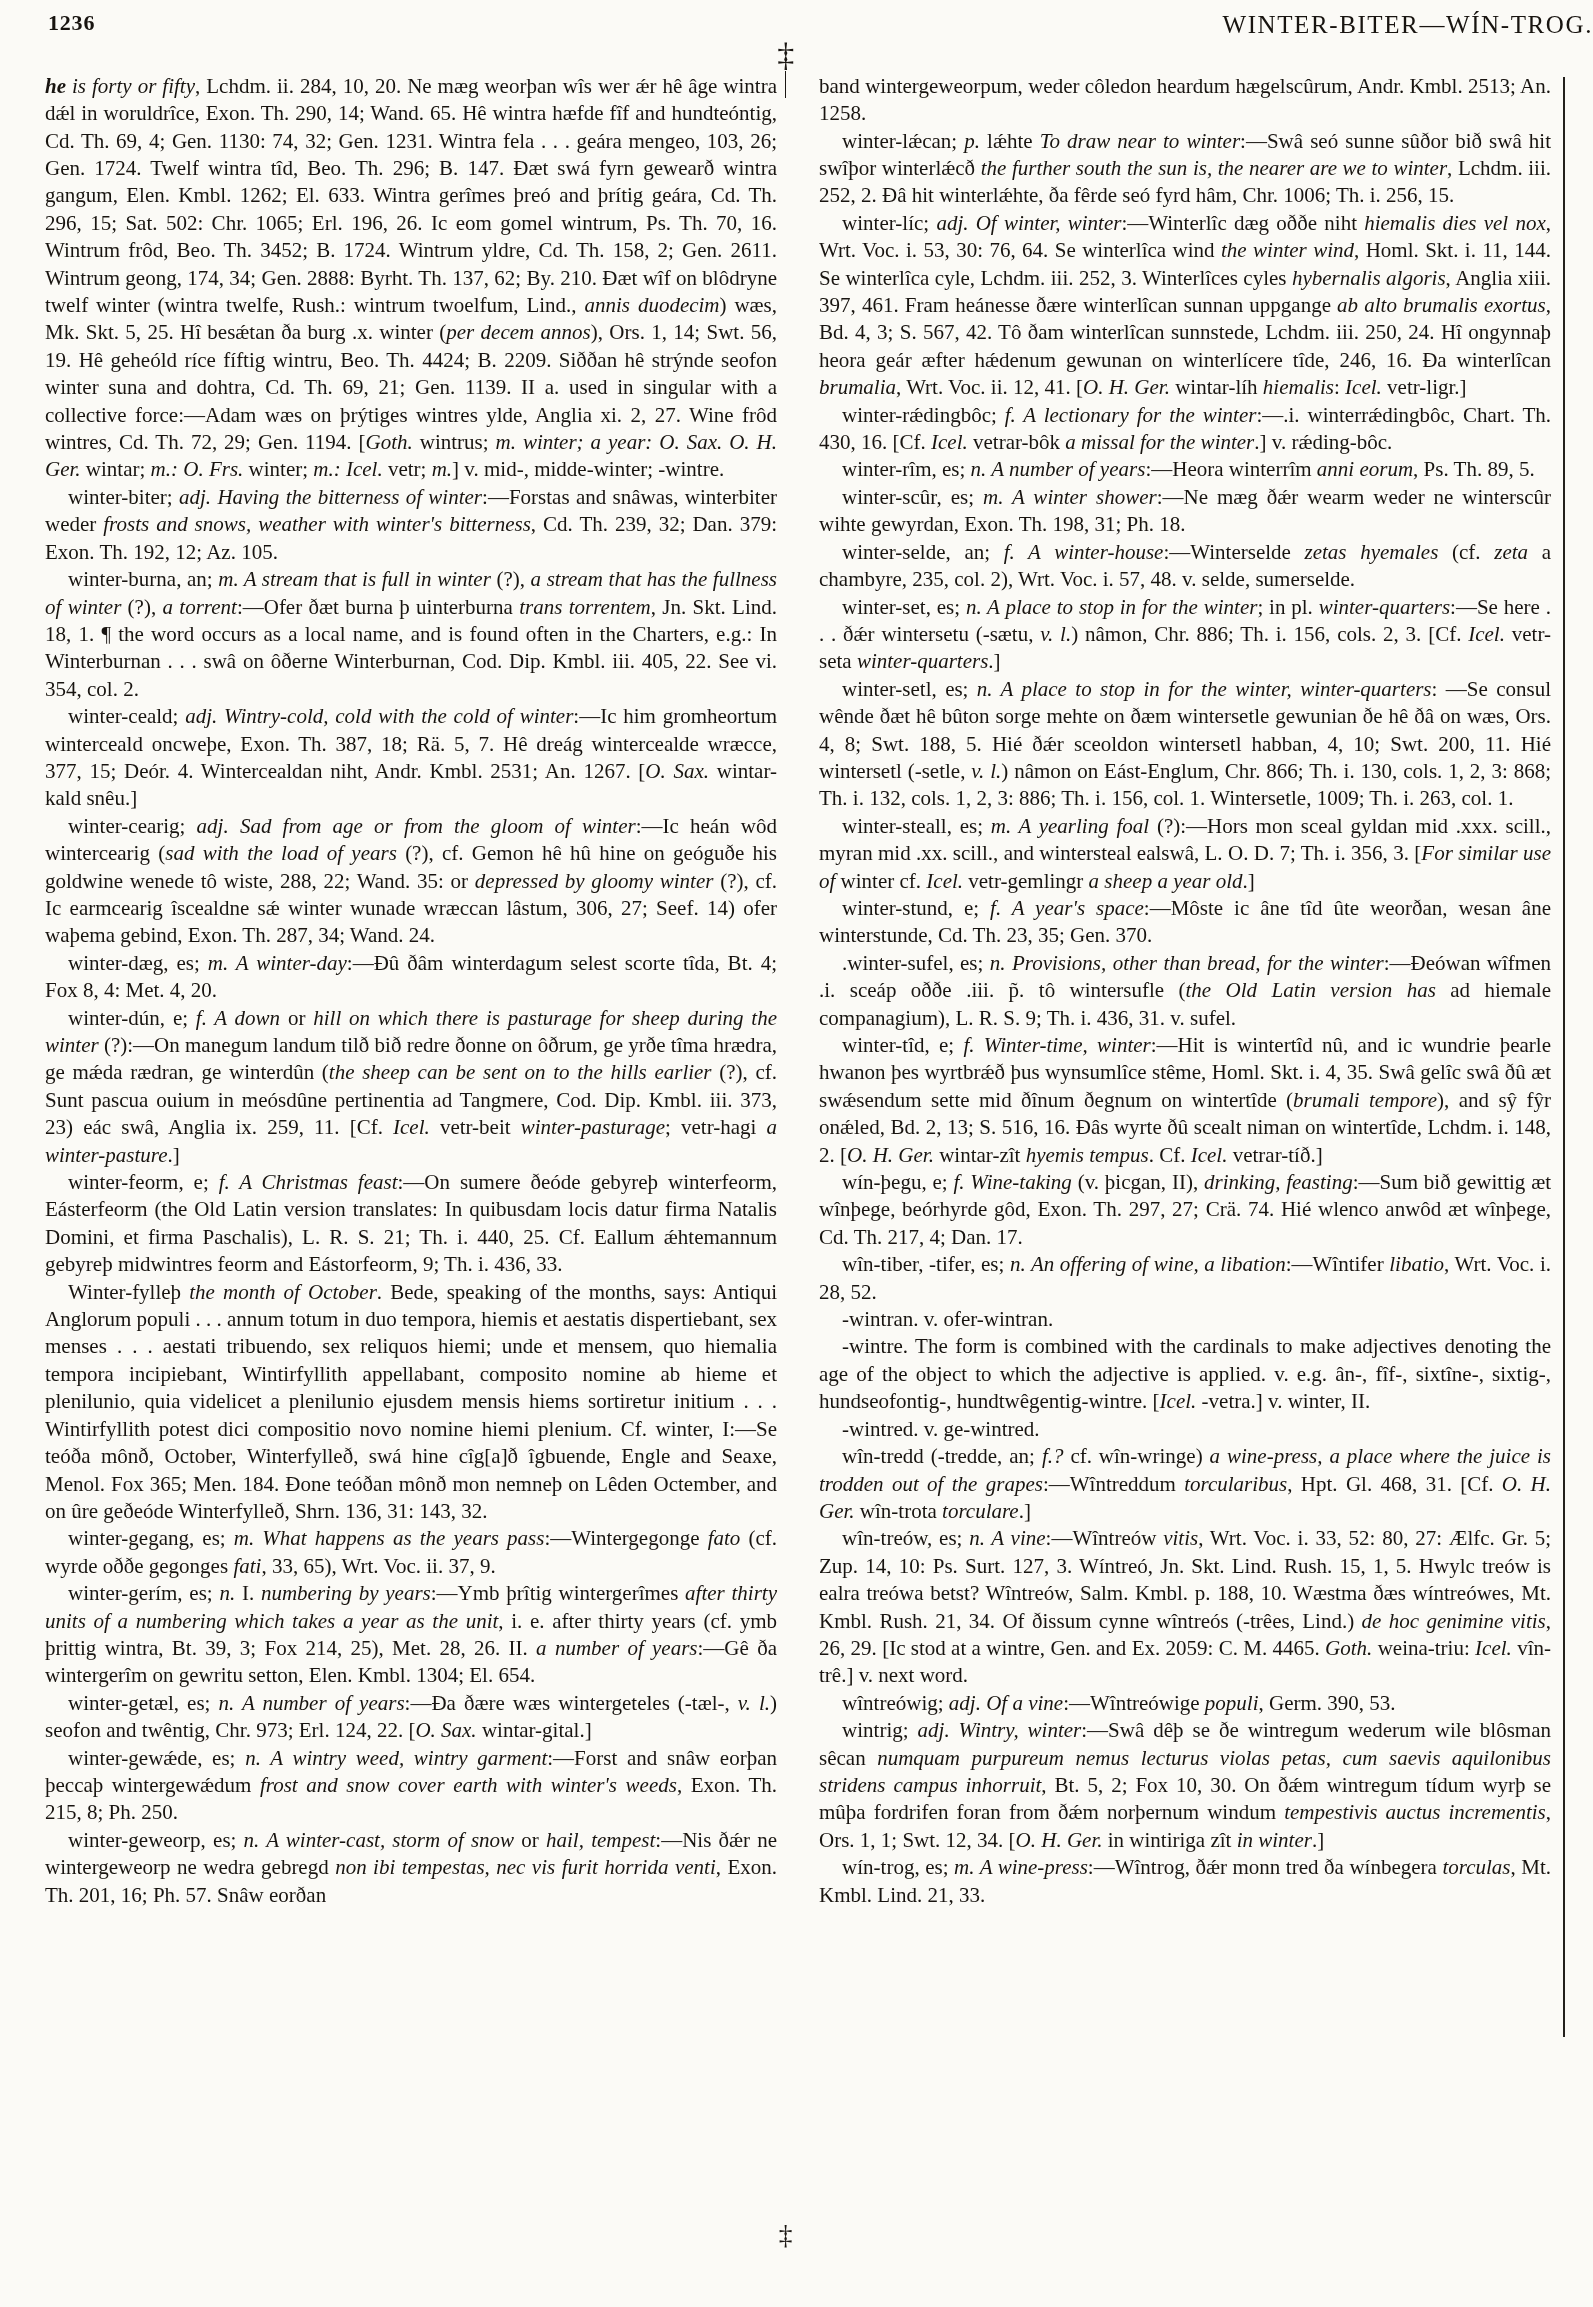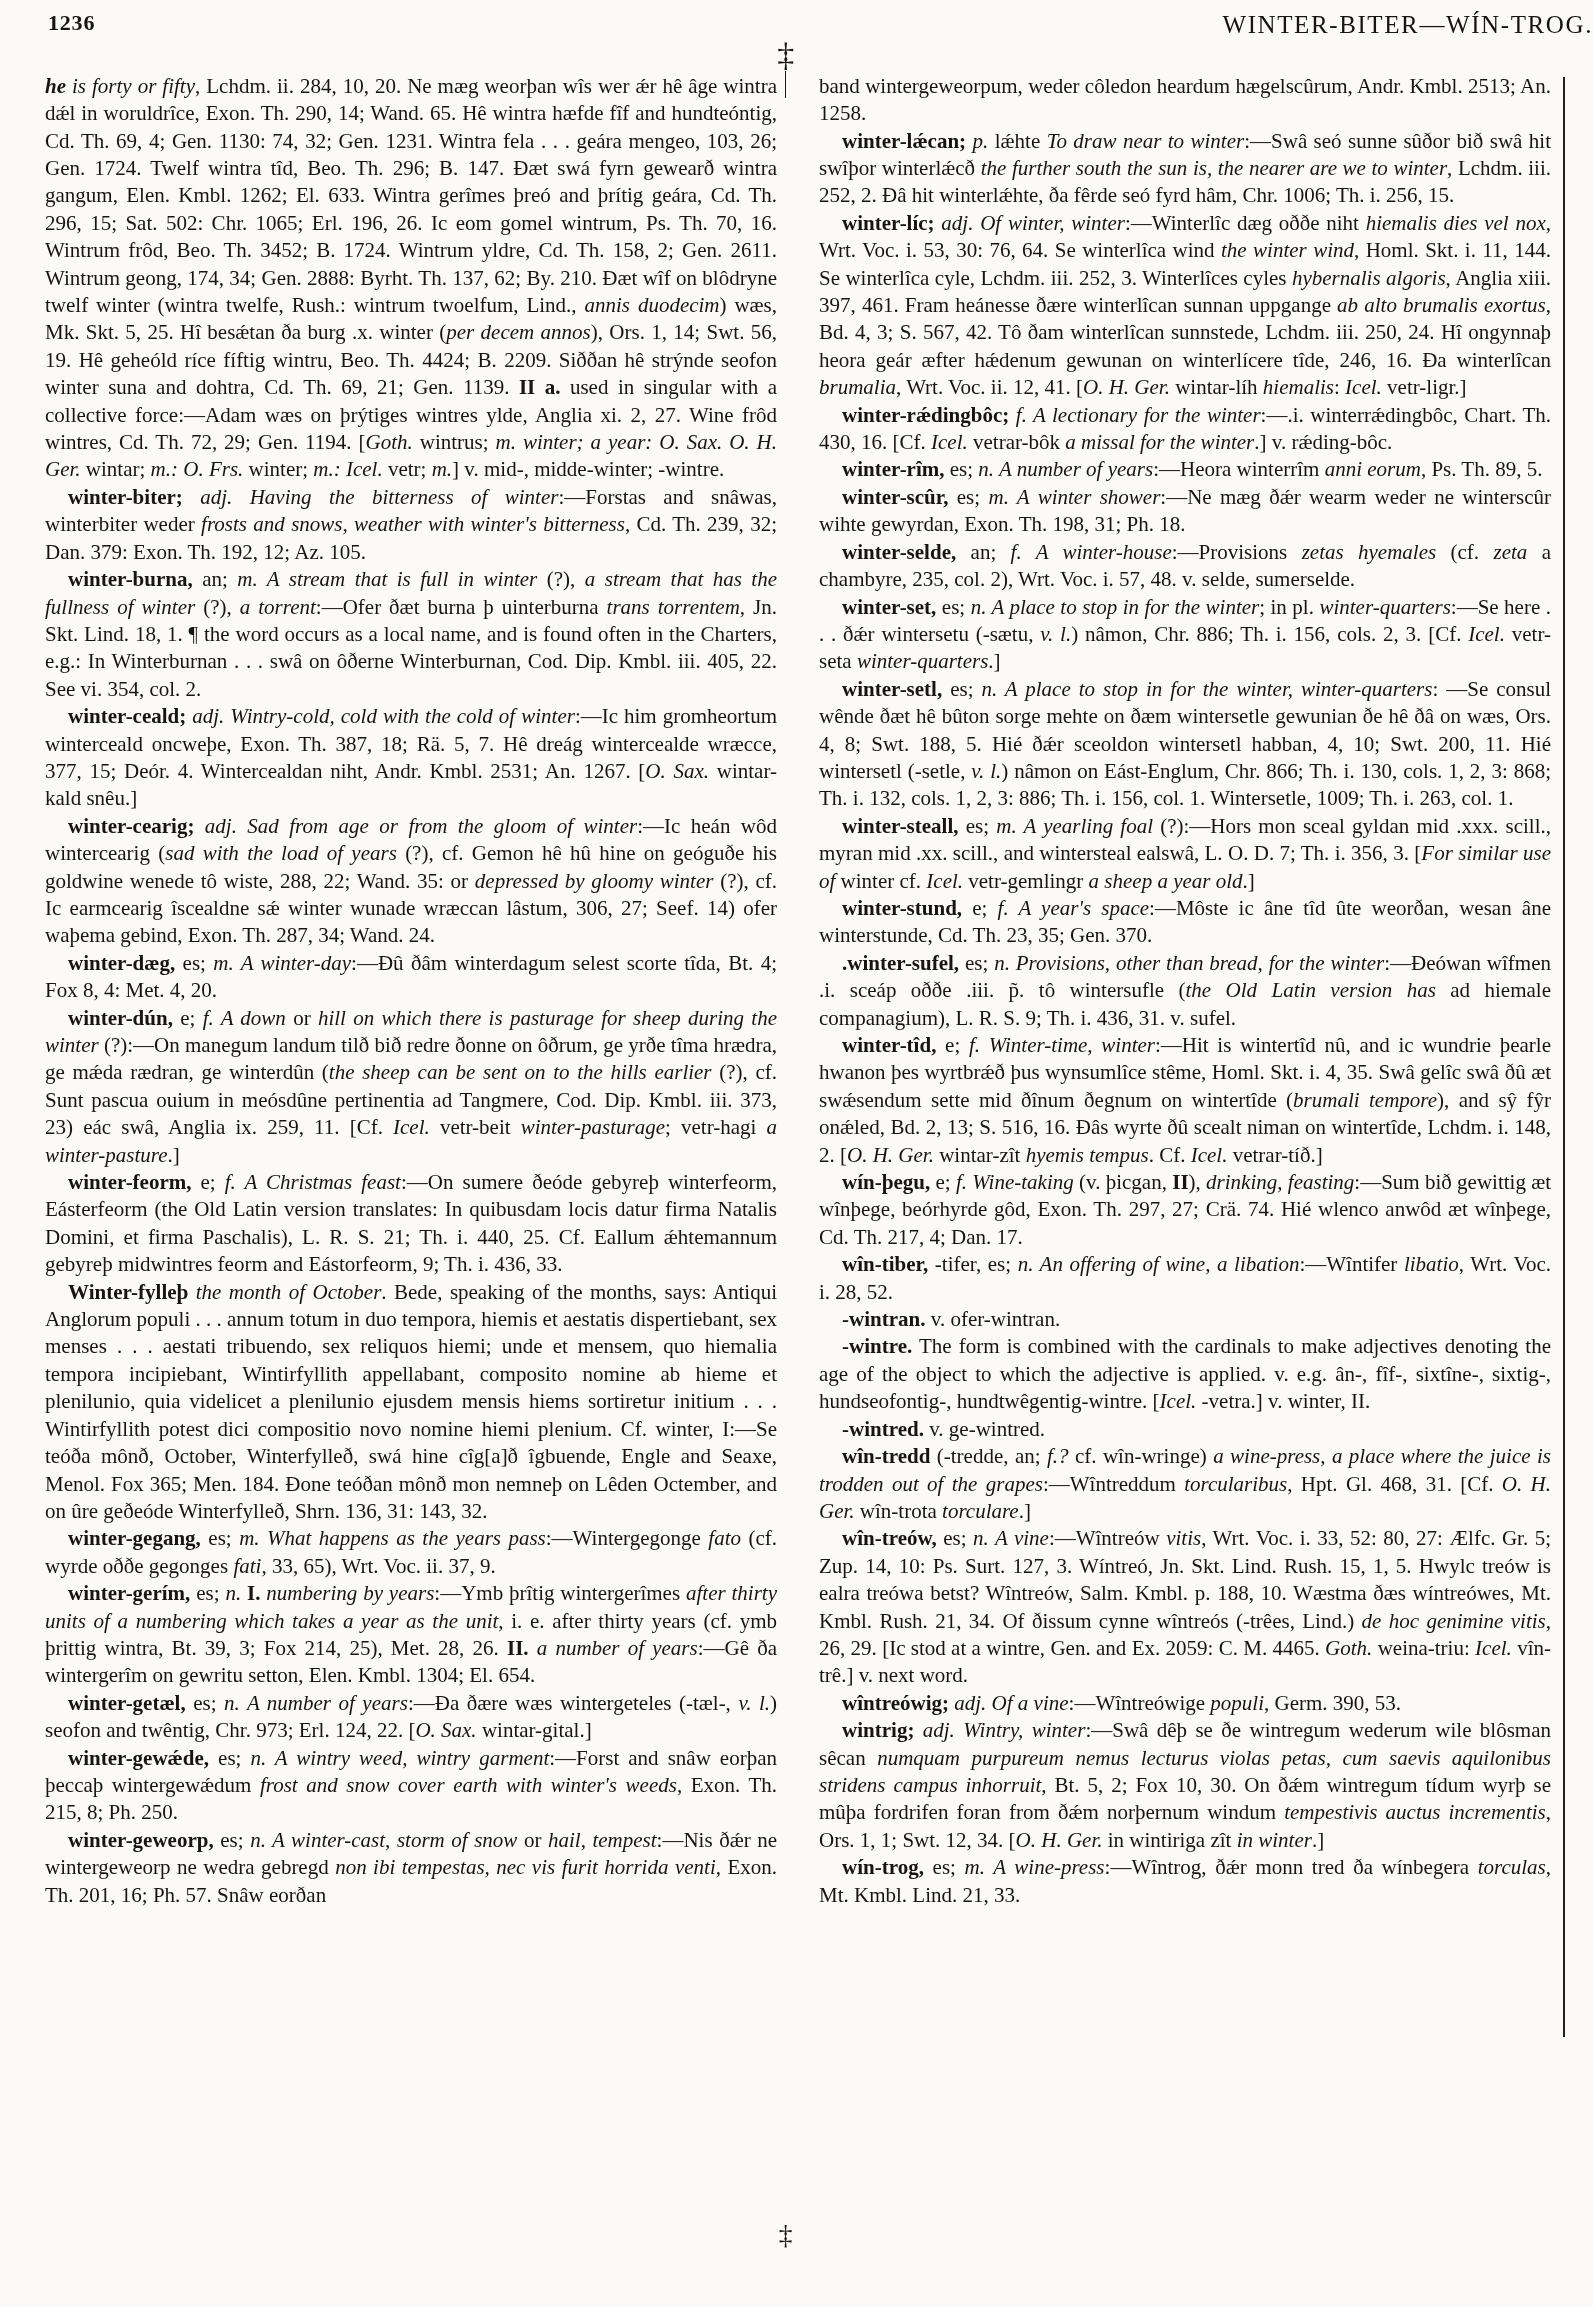--- a/index.html
+++ b/index.html
@@ -18,21 +18,21 @@
     position:absolute;left:0;right:0;top:11.3px;text-align:right;
     font-size:25px;letter-spacing:1.6px;font-weight:normal;
   }
   .columns{
     display:flex;justify-content:space-between;
     padding:4.8px 42px 0 45px;column-gap:20px;
   }
   .col{width:732px;text-align:justify;font-size:21px;line-height:27.4px;}
   .entry{margin:0;text-indent:1.1em;}
   .entry.cont{text-indent:0;}
-  .b{font-weight:bold;}
+  .b{font-weight:normal;}
   .i{font-style:italic;}
   .bi{font-weight:bold;font-style:italic;}
   .divider-mark-top{
     position:absolute;left:776px;top:39px;width:19.4px;text-align:center;
     font-size:34px;line-height:32px;color:#1b1713;
   }
   .divider-mark-top::after{
     content:"";display:block;margin:0 auto;width:1.6px;height:27.4px;background:#1b1713;
   }
   .divider-mark-bottom{
@@ -71,21 +71,21 @@
       <p class="entry"><span class="b">winter-gewǽde,</span><span> es; </span><span class="i">n. A wintry weed, wintry garment</span><span>:—Forst and snâw eorþan þeccaþ wintergewǽdum </span><span class="i">frost and snow cover earth with winter's weeds</span><span>, Exon. Th. 215, 8; Ph. 250.</span></p>
       <p class="entry"><span class="b">winter-geweorp,</span><span> es; </span><span class="i">n. A winter-cast, storm of snow</span><span> or </span><span class="i">hail, tempest</span><span>:—Nis ðǽr ne wintergeweorp ne wedra gebregd </span><span class="i">non ibi tempestas, nec vis furit horrida venti</span><span>, Exon. Th. 201, 16; Ph. 57.  Snâw eorðan</span></p>
     </div>
   <div class="col" id="col-right">
       <p class="entry cont"><span>band wintergeweorpum, weder côledon heardum hægelscûrum, Andr. Kmbl. 2513; An. 1258.</span></p>
       <p class="entry"><span class="b">winter-lǽcan;</span><span class="i"> p.</span><span> lǽhte </span><span class="i">To draw near to winter</span><span>:—Swâ seó sunne sûðor bið swâ hit swîþor winterlǽcð </span><span class="i">the further south the sun is, the nearer are we to winter</span><span>, Lchdm. iii. 252, 2.  Ðâ hit winterlǽhte, ða fêrde seó fyrd hâm, Chr. 1006; Th. i. 256, 15.</span></p>
       <p class="entry"><span class="b">winter-líc;</span><span class="i"> adj. Of winter, winter</span><span>:—Winterlîc dæg oððe niht </span><span class="i">hiemalis dies vel nox</span><span>, Wrt. Voc. i. 53, 30: 76, 64.  Se winterlîca wind </span><span class="i">the winter wind</span><span>, Homl. Skt. i. 11, 144.  Se winterlîca cyle, Lchdm. iii. 252, 3.  Winterlîces cyles </span><span class="i">hybernalis algoris</span><span>, Anglia xiii. 397, 461.  Fram heánesse ðære winterlîcan sunnan uppgange </span><span class="i">ab alto brumalis exortus</span><span>, Bd. 4, 3; S. 567, 42.  Tô ðam winterlîcan sunnstede, Lchdm. iii. 250, 24.  Hî ongynnaþ heora geár æfter hǽdenum gewunan on winterlícere tîde, 246, 16.  Ða winterlîcan </span><span class="i">brumalia</span><span>, Wrt. Voc. ii. 12, 41.  [</span><span class="i">O. H. Ger.</span><span> wintar-líh </span><span class="i">hiemalis</span><span>: </span><span class="i">Icel.</span><span> vetr-ligr.]</span></p>
       <p class="entry"><span class="b">winter-rǽdingbôc;</span><span class="i"> f. A lectionary for the winter</span><span>:—.i. winterrǽdingbôc, Chart. Th. 430, 16.  [Cf. </span><span class="i">Icel.</span><span> vetrar-bôk </span><span class="i">a missal for the winter</span><span>.] v. rǽding-bôc.</span></p>
       <p class="entry"><span class="b">winter-rîm,</span><span> es; </span><span class="i">n. A number of years</span><span>:—Heora winterrîm </span><span class="i">anni eorum</span><span>, Ps. Th. 89, 5.</span></p>
       <p class="entry"><span class="b">winter-scûr,</span><span> es; </span><span class="i">m. A winter shower</span><span>:—Ne mæg ðǽr wearm weder ne winterscûr wihte gewyrdan, Exon. Th. 198, 31; Ph. 18.</span></p>
-      <p class="entry"><span class="b">winter-selde,</span><span> an; </span><span class="i">f. A winter-house</span><span>:—Provisions </span><span class="i">zetas hyemales</span><span> (cf. </span><span class="i">zeta</span><span> a chambyre, 235, col. 2), Wrt. Voc. i. 57, 48.  v. selde, sumerselde.</span></p>
+      <p class="entry"><span class="b">winter-selde,</span><span> an; </span><span class="i">f. A winter-house</span><span>:—Winterselde </span><span class="i">zetas hyemales</span><span> (cf. </span><span class="i">zeta</span><span> a chambyre, 235, col. 2), Wrt. Voc. i. 57, 48.  v. selde, sumerselde.</span></p>
       <p class="entry"><span class="b">winter-set,</span><span> es; </span><span class="i">n. A place to stop in for the winter</span><span>; in pl. </span><span class="i">winter-quarters</span><span>:—Se here . . . ðǽr wintersetu (-sætu, </span><span class="i">v. l.</span><span>) nâmon, Chr. 886; Th. i. 156, cols. 2, 3.  [Cf. </span><span class="i">Icel.</span><span> vetr-seta </span><span class="i">winter-quarters</span><span>.]</span></p>
       <p class="entry"><span class="b">winter-setl,</span><span> es; </span><span class="i">n. A place to stop in for the winter, winter-quarters</span><span>: —Se consul wênde ðæt hê bûton sorge mehte on ðæm wintersetle gewunian ðe hê ðâ on wæs, Ors. 4, 8; Swt. 188, 5.  Hié ðǽr sceoldon wintersetl habban, 4, 10; Swt. 200, 11.  Hié wintersetl (-setle, </span><span class="i">v. l.</span><span>) nâmon on Eást-Englum, Chr. 866; Th. i. 130, cols. 1, 2, 3: 868; Th. i. 132, cols. 1, 2, 3: 886; Th. i. 156, col. 1.  Wintersetle, 1009; Th. i. 263, col. 1.</span></p>
       <p class="entry"><span class="b">winter-steall,</span><span> es; </span><span class="i">m. A yearling foal</span><span> (?):—Hors mon sceal gyldan mid .xxx. scill., myran mid .xx. scill., and wintersteal ealswâ, L. O. D. 7; Th. i. 356, 3.  [</span><span class="i">For similar use of</span><span> winter cf. </span><span class="i">Icel.</span><span> vetr-gemlingr </span><span class="i">a sheep a year old</span><span>.]</span></p>
       <p class="entry"><span class="b">winter-stund,</span><span> e; </span><span class="i">f. A year's space</span><span>:—Môste ic âne tîd ûte weorðan, wesan âne winterstunde, Cd. Th. 23, 35; Gen. 370.</span></p>
       <p class="entry"><span class="b">.winter-sufel,</span><span> es; </span><span class="i">n. Provisions, other than bread, for the winter</span><span>:—Ðeówan wîfmen .i. sceáp oððe .iii. p̃. tô wintersufle (</span><span class="i">the Old Latin version has</span><span> ad hiemale companagium), L. R. S. 9; Th. i. 436, 31.  v. sufel.</span></p>
       <p class="entry"><span class="b">winter-tîd,</span><span> e; </span><span class="i">f. Winter-time, winter</span><span>:—Hit is wintertîd nû, and ic wundrie þearle hwanon þes wyrtbrǽð þus wynsumlîce stême, Homl. Skt. i. 4, 35.  Swâ gelîc swâ ðû æt swǽsendum sette mid ðînum ðegnum on wintertîde (</span><span class="i">brumali tempore</span><span>), and sŷ fŷr onǽled, Bd. 2, 13; S. 516, 16. Ðâs wyrte ðû scealt niman on wintertîde, Lchdm. i. 148, 2.  [</span><span class="i">O. H. Ger.</span><span> wintar-zît </span><span class="i">hyemis tempus</span><span>.  Cf. </span><span class="i">Icel.</span><span> vetrar-tíð.]</span></p>
       <p class="entry"><span class="b">wín-þegu,</span><span> e; </span><span class="i">f. Wine-taking</span><span> (v. þicgan, </span><span class="b">II</span><span>), </span><span class="i">drinking, feasting</span><span>:—Sum bið gewittig æt wînþege, beórhyrde gôd, Exon. Th. 297, 27; Crä. 74.  Hié wlenco anwôd æt wînþege, Cd. Th. 217, 4; Dan. 17.</span></p>
       <p class="entry"><span class="b">wîn-tiber,</span><span> -tifer, es; </span><span class="i">n. An offering of wine, a libation</span><span>:—Wîntifer </span><span class="i">libatio</span><span>, Wrt. Voc. i. 28, 52.</span></p>
       <p class="entry"><span class="b">-wintran.</span><span> v. ofer-wintran.</span></p>
       <p class="entry"><span class="b">-wintre.</span><span> The form is combined with the cardinals to make adjectives denoting the age of the object to which the adjective is applied.  v. e.g. ân-, fîf-, sixtîne-, sixtig-, hundseofontig-, hundtwêgentig-wintre.  [</span><span class="i">Icel.</span><span> -vetra.]  v. winter, II.</span></p>

